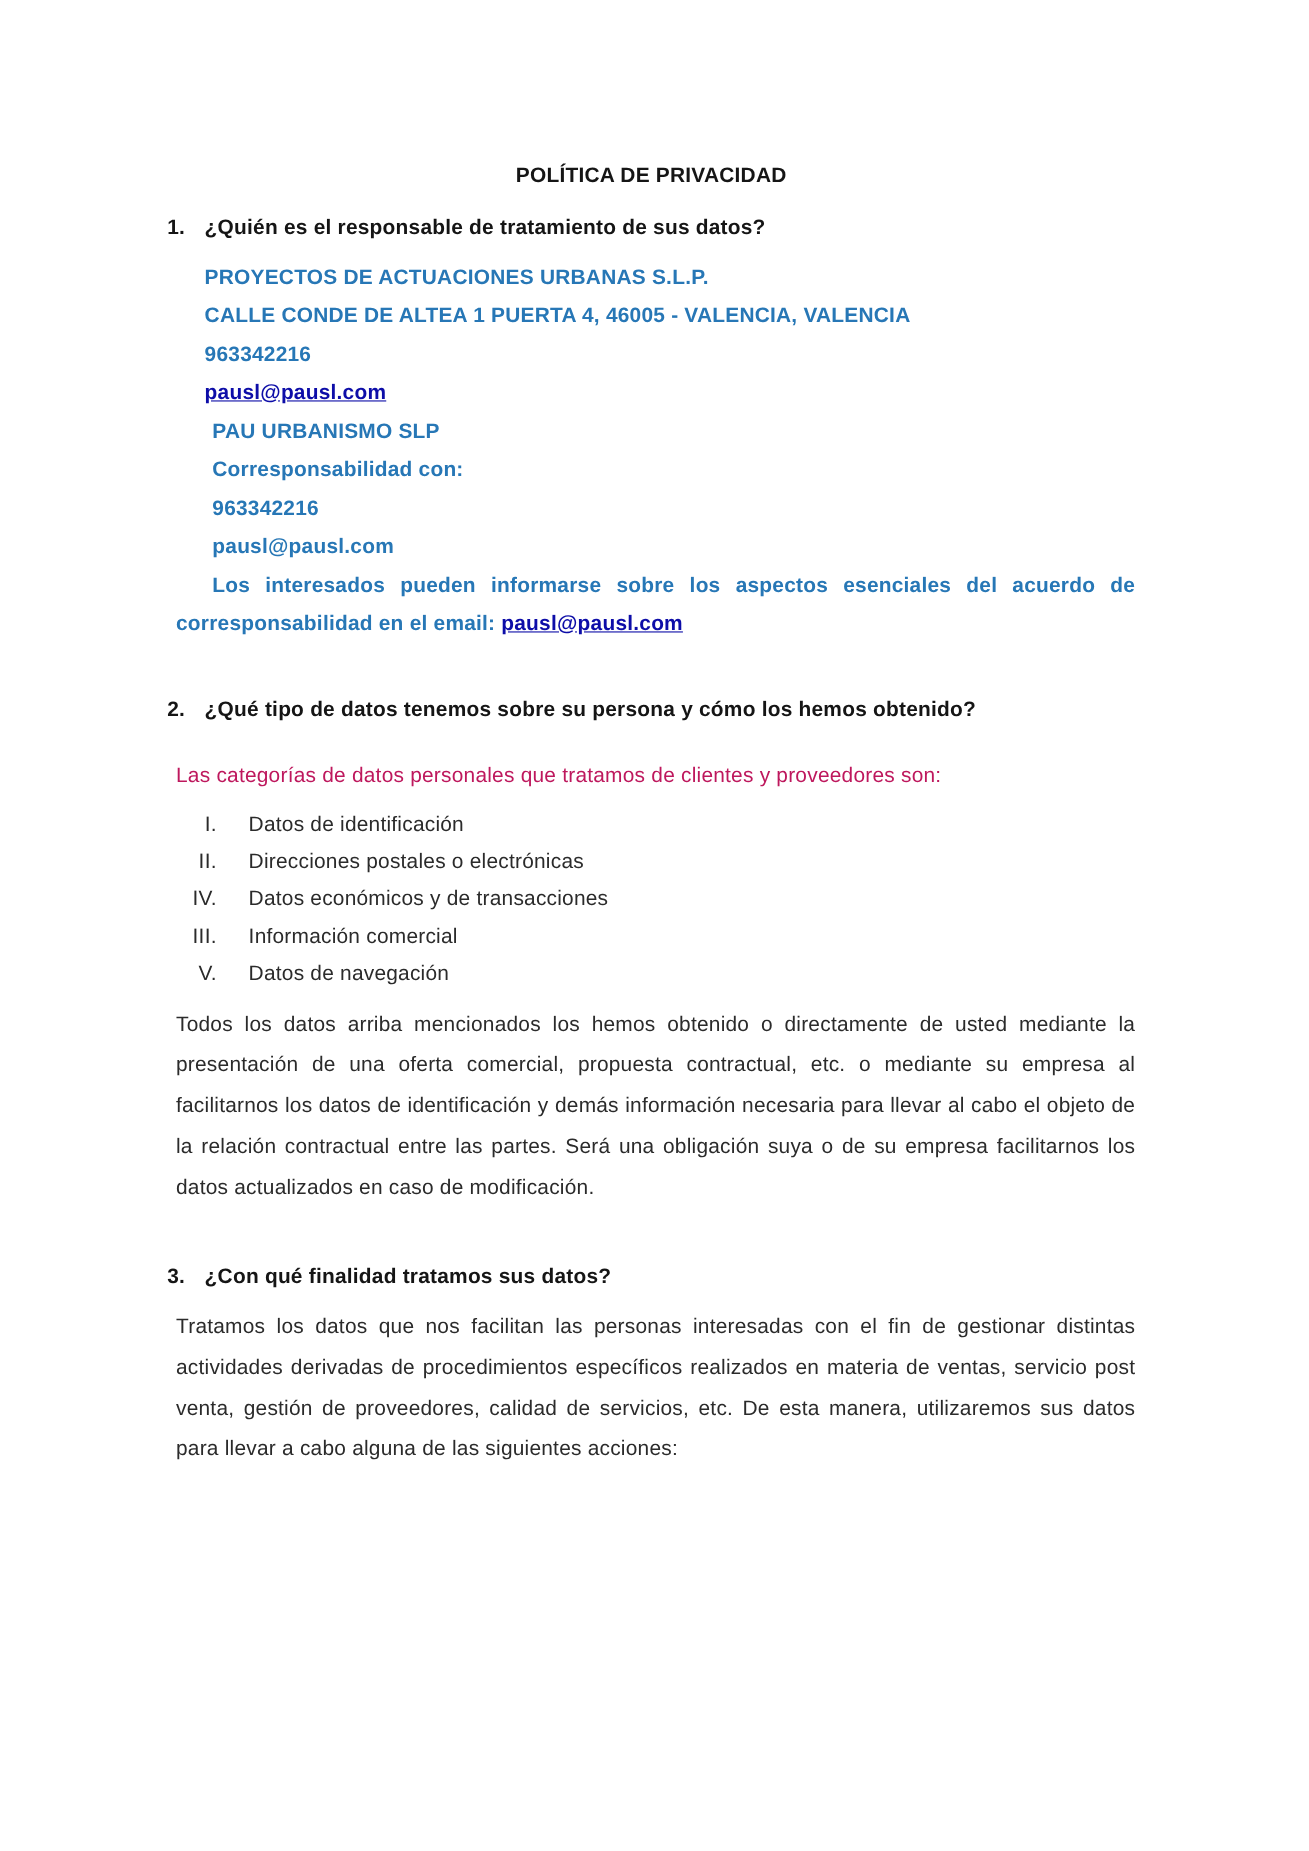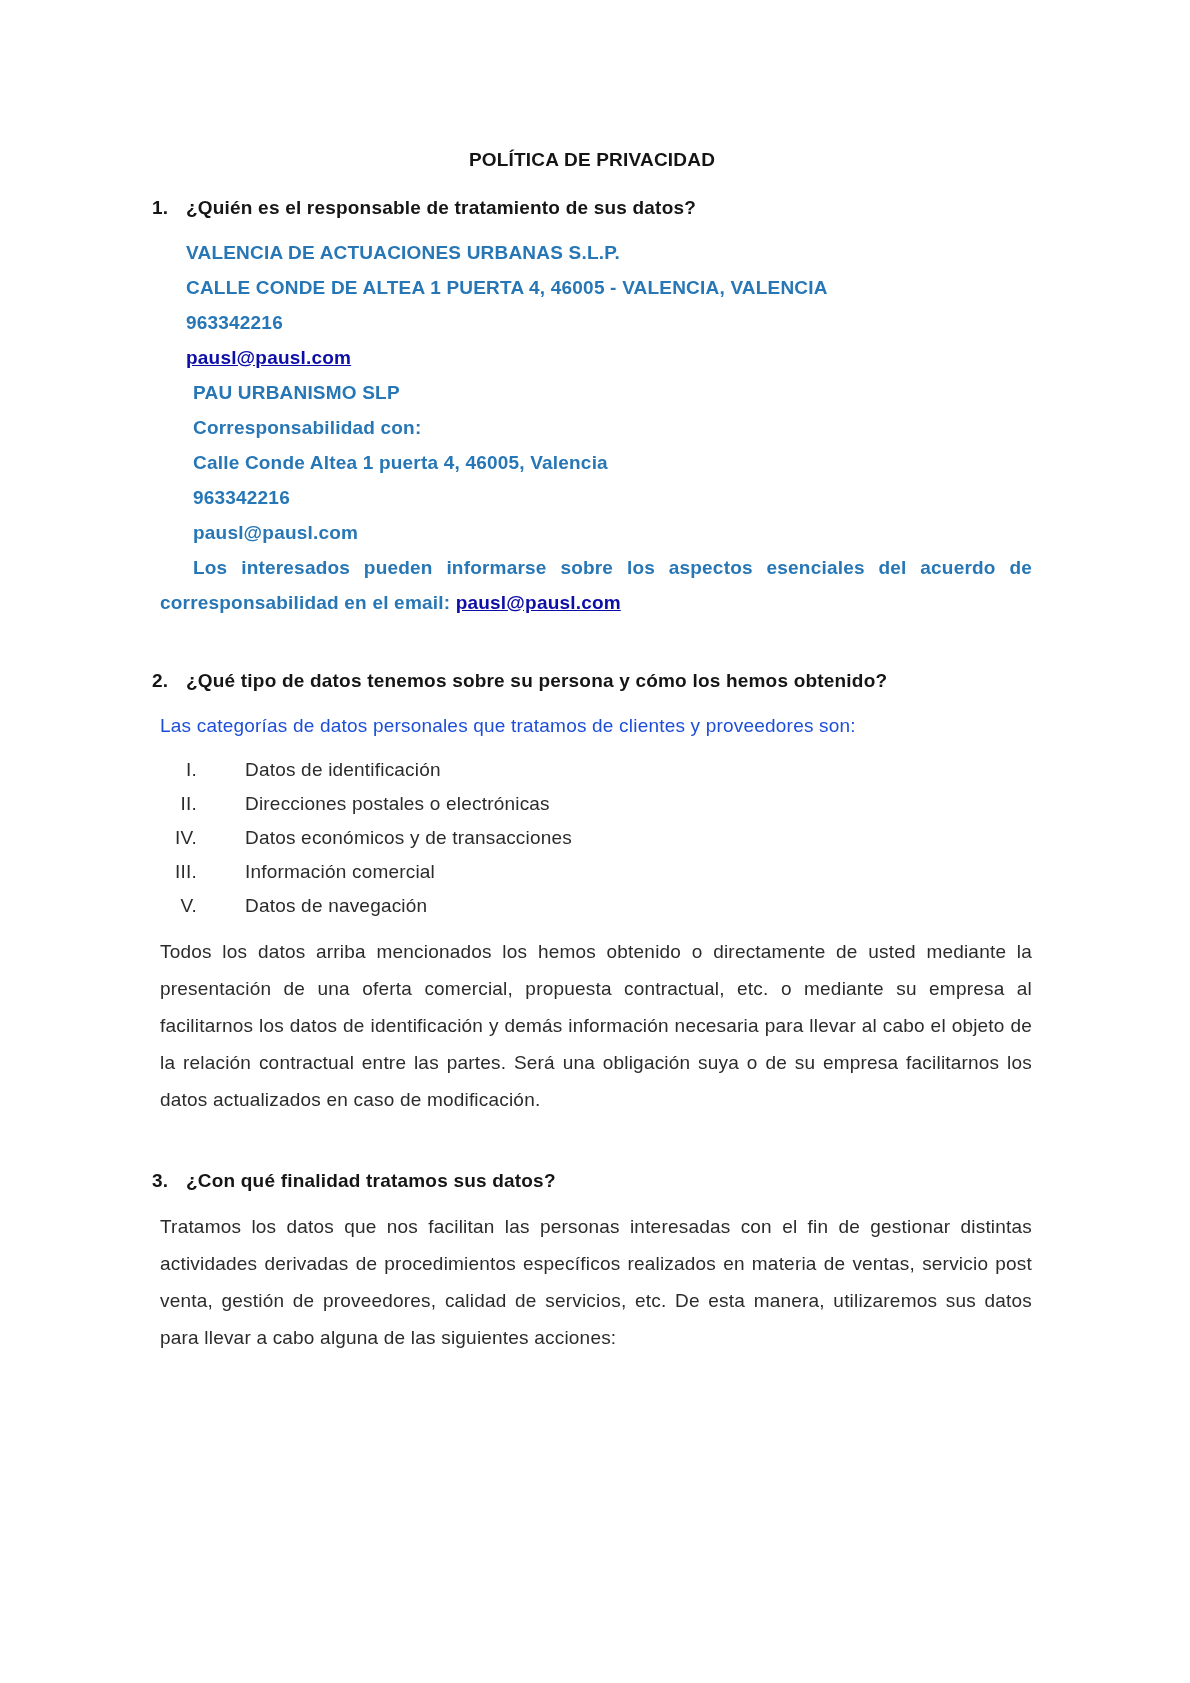--- a/index.html
+++ b/index.html
@@ -67,61 +67,60 @@
     text-align: justify;
     text-indent: 33px;
   }
   .para {
     margin: 10px 0 0 8px;
     line-height: 37px;
     text-align: justify;
     color: #2b2b2b;
   }
   .intro {
-    margin: 10px 0 0 8px;
+    margin: 25px 0 0 8px;
     line-height: 35px;
-    color: #1d4ed8;
+    color: #be185d;
   }
   .roman-list {
     margin: 10px 0 0 0;
   }
   .roman-item {
     display: flex;
     line-height: 34px;
     color: #2b2b2b;
   }
   .roman-item .numeral {
     flex: 0 0 45px;
     text-align: right;
   }
   .roman-item .itext {
-    margin-left: 48px;
+    margin-left: 29px;
   }
 </style>
 </head>
 <body>
 
 <div class="page">
 
   <p class="doc-title">POLÍTICA DE PRIVACIDAD</p>
 
   <div class="section-heading h1">
     <span class="num">1.</span>
     <span class="htext">¿Quién es el responsable de tratamiento de sus datos?</span>
   </div>
 
   <div class="contact-block">
-    <p class="contact-line">VALENCIA DE ACTUACIONES URBANAS S.L.P.</p>
+    <p class="contact-line">PROYECTOS DE ACTUACIONES URBANAS S.L.P.</p>
     <p class="contact-line">CALLE CONDE DE ALTEA 1 PUERTA 4, 46005 - VALENCIA, VALENCIA</p>
     <p class="contact-line">963342216</p>
     <p class="contact-line"><a class="email-link">pausl@pausl.com</a></p>
 
     <p class="contact-line indent2">PAU URBANISMO SLP</p>
     <p class="contact-line indent2">Corresponsabilidad con:</p>
-    <p class="contact-line indent2">Calle Conde Altea 1 puerta 4, 46005, Valencia</p>
     <p class="contact-line indent2">963342216</p>
     <p class="contact-line indent2">pausl@pausl.com</p>
 
     <p class="blue-note"><span>Los interesados pueden informarse sobre los aspectos esenciales del acuerdo de corresponsabilidad en el email: </span><a class="email-link">pausl@pausl.com</a></p>
   </div>
 
   <div class="section-heading h2">
     <span class="num">2.</span>
     <span class="htext">¿Qué tipo de datos tenemos sobre su persona y cómo los hemos obtenido?</span>
   </div>

